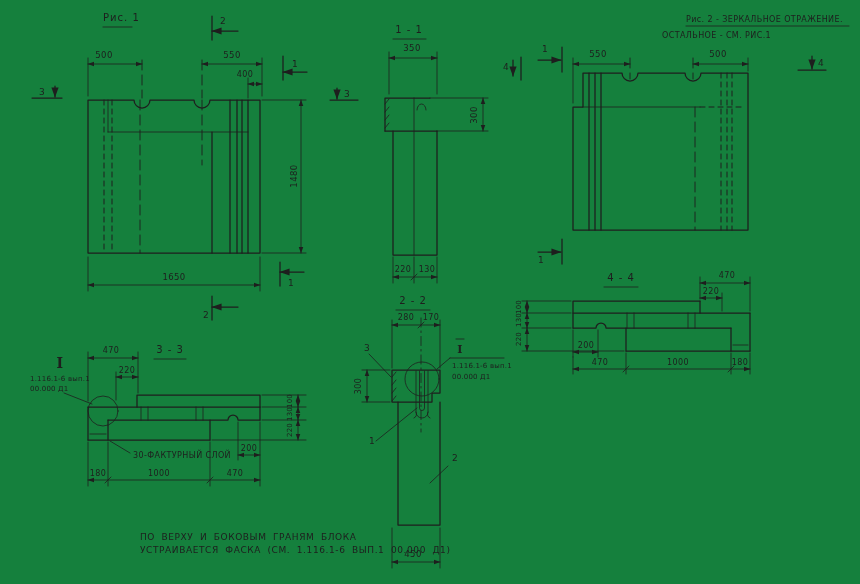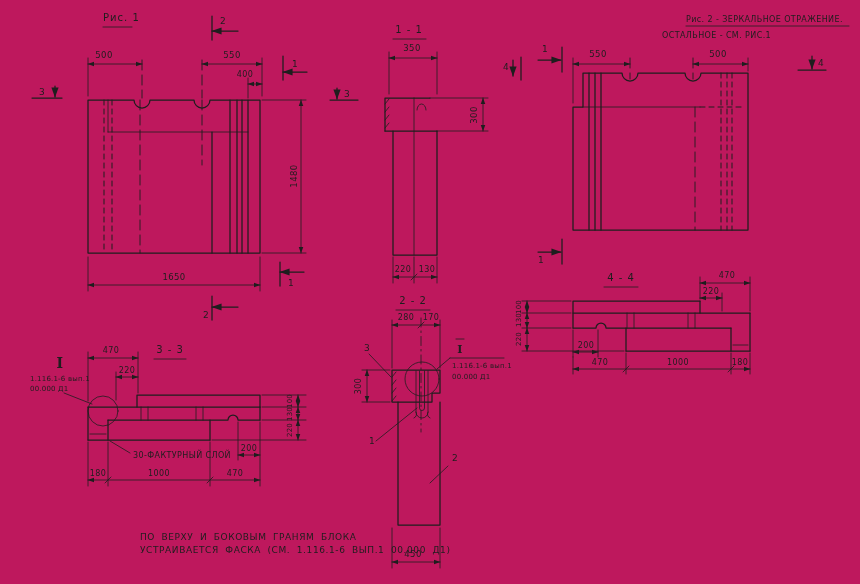--- a/index.html
+++ b/index.html
@@ -1,16 +1,16 @@
 <!DOCTYPE html>
 <html><head>
 <meta charset="utf-8">
 <style>
   html,body{margin:0;padding:0;background:#e8e8e6;}
-  .sheet{position:relative;width:860px;height:584px;background:#be185d;overflow:hidden;
+  .sheet{position:relative;width:860px;height:584px;background:#15803d;overflow:hidden;
          font-family:"DejaVu Sans",sans-serif;}
   svg{position:absolute;left:0;top:0;}
   .ln{stroke:#1e1e1e;stroke-width:1.25;fill:none;stroke-linecap:round;stroke-linejoin:round;}
   .thin{stroke-width:0.8;}
   .dim{stroke-width:0.8;}
   .dash{stroke-dasharray:5 4;stroke-width:1;}
   .ldash{stroke-dasharray:10 5;stroke-width:0.9;}
   .dashdot{stroke-dasharray:9 4 1.5 4;stroke-width:0.8;}
   text{fill:#1e1e1e;font-size:8.5px;letter-spacing:0.4px;}
   .t9{font-size:9px;}

